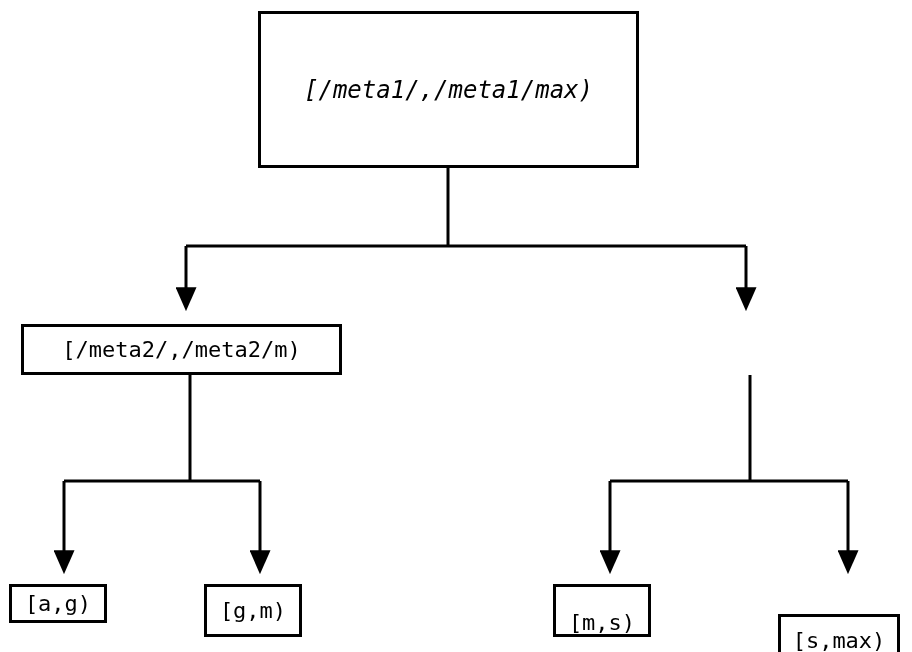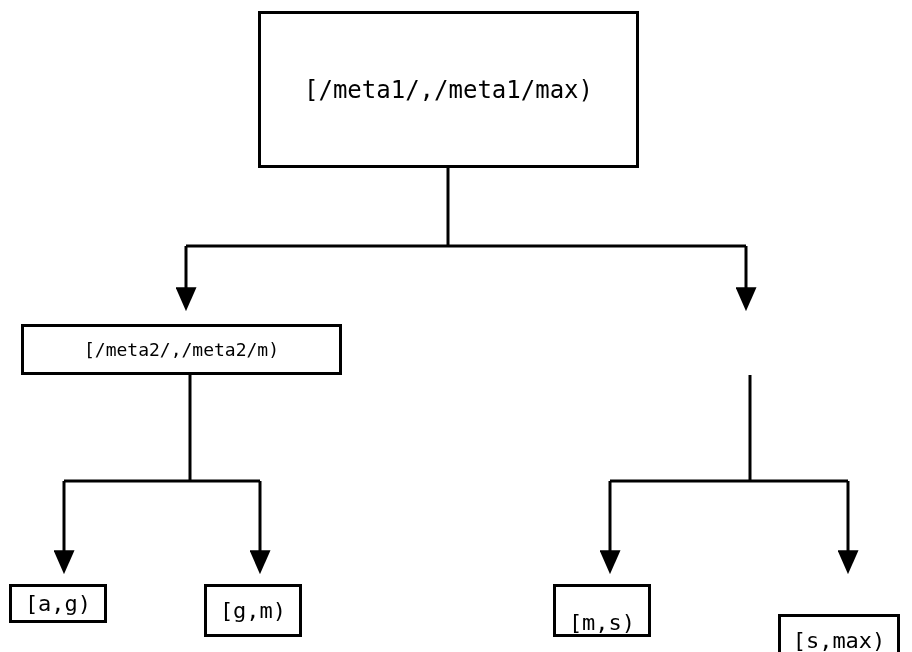--- a/index.html
+++ b/index.html
@@ -41,40 +41,41 @@
     white-space: pre;
     letter-spacing: 0px;
     line-height: 1;
   }
   
   #node-root {
     left: 258px;
     top: 11px;
     width: 381px;
     height: 157px;
+    font-style: italic;
   }
   #node-root .node-label {
     font-size: 24px;
   }
   
   #node-mid-left {
     left: 21px;
     top: 324px;
     width: 321px;
     height: 51px;
   }
   #node-mid-right {
     left: 581px;
     top: 324px;
     width: 322px;
     height: 51px;
   }
   #node-mid-left .node-label,
   #node-mid-right .node-label {
-    font-size: 18px;
+    font-size: 22px;
   }
   
   #node-leaf-ag {
     left: 9px;
     top: 584px;
     width: 98px;
     height: 39px;
   }
   #node-leaf-gm {
     left: 204px;

